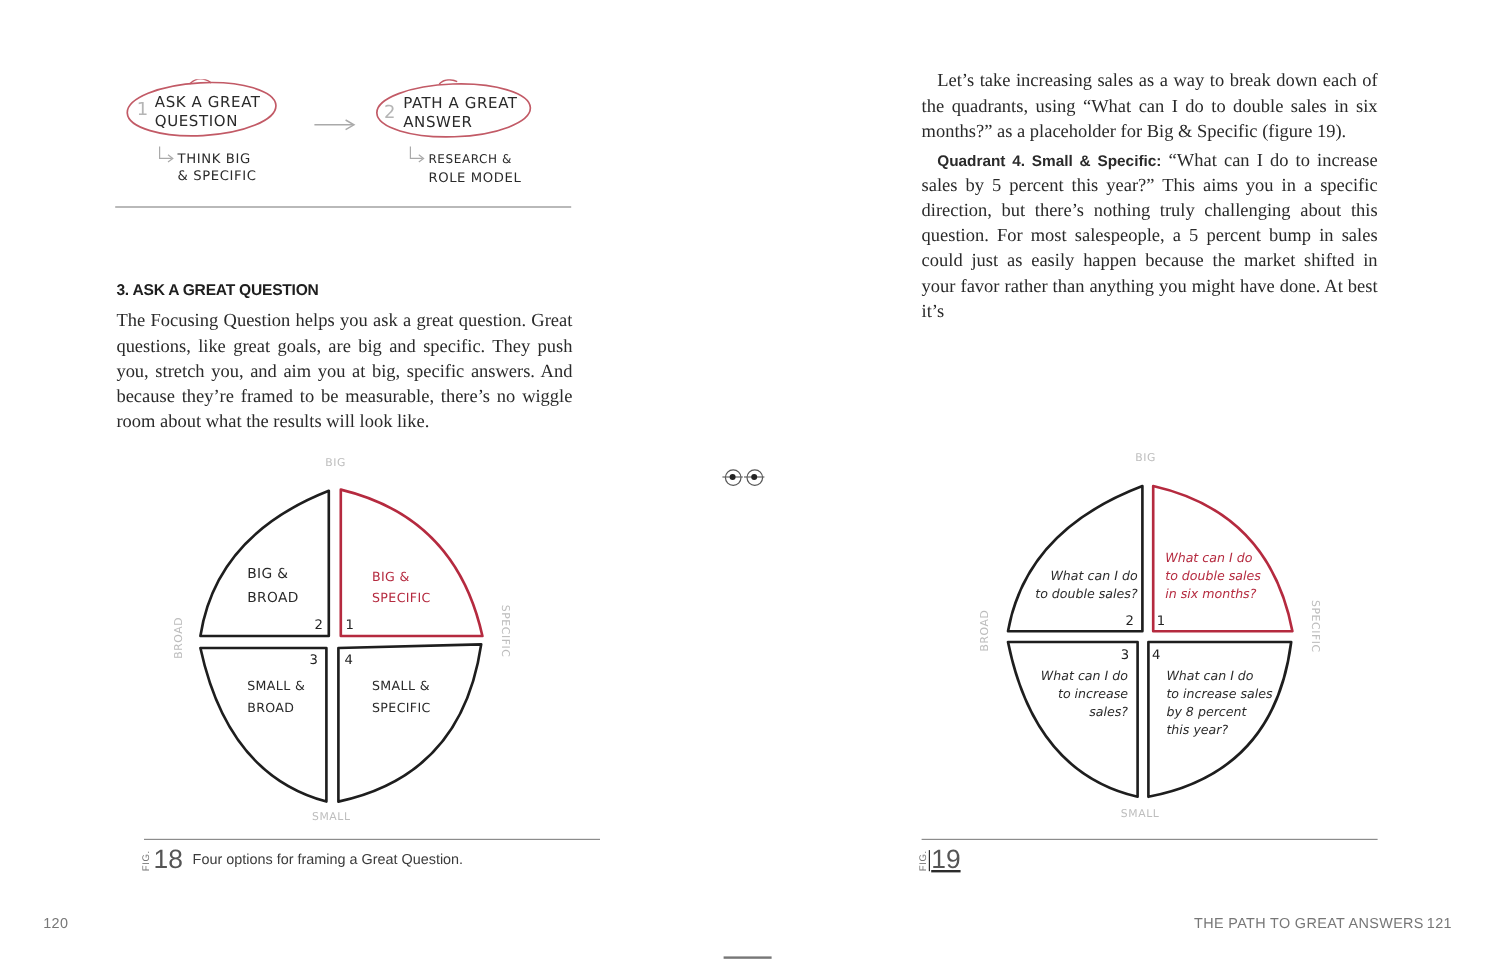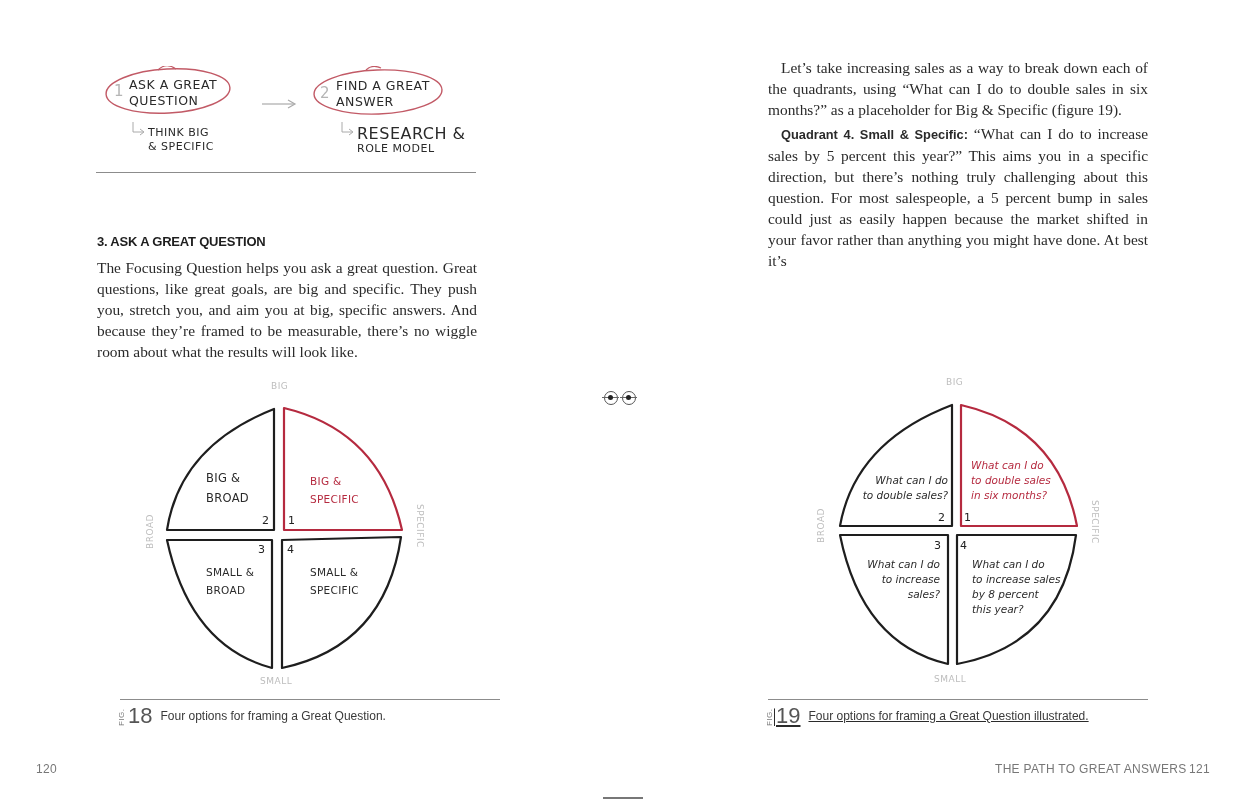--- a/index.html
+++ b/index.html
@@ -66,25 +66,25 @@
       <path d="M192 34 L199 38 L192 42" fill="none" stroke="#aaa" stroke-width="1.2"></path>
       <path d="M37 56 L37 66 L47 66" fill="none" stroke="#aaa" stroke-width="1"></path>
       <path d="M44 63 L48 66 L44 69" fill="none" stroke="#aaa" stroke-width="1"></path>
       <path d="M246 56 L246 66 L256 66" fill="none" stroke="#aaa" stroke-width="1"></path>
       <path d="M253 63 L257 66 L253 69" fill="none" stroke="#aaa" stroke-width="1"></path>
     </svg>
     <span class="hand-num" style="left:18px; top:16px;">1</span>
     <span class="hand" style="left:33px; top:11px;">ASK A GREAT</span>
     <span class="hand" style="left:33px; top:27px;">QUESTION</span>
     <span class="hand-num" style="left:224px; top:18px;">2</span>
-    <span class="hand" style="left:240px; top:12px;">FIND A GREAT</span>
+    <span class="hand" style="left:240px; top:12px;">PATH A GREAT</span>
     <span class="hand" style="left:240px; top:28px;">ANSWER</span>
     <span class="hand" style="left:52px; top:59px; font-size:11px;">THINK BIG</span>
     <span class="hand" style="left:52px; top:73px; font-size:11px;">&amp; SPECIFIC</span>
-    <span class="hand" style="left:261px; top:60px; font-size:16px;">RESEARCH &amp;</span>
+    <span class="hand" style="left:261px; top:60px; font-size:10px;">RESEARCH &amp;</span>
     <span class="hand" style="left:261px; top:75px; font-size:11px;">ROLE MODEL</span>
   </div>
 
   <div class="rule" style="left:96px; top:172px; width:380px;"></div>
 
   <div class="section-heading">3. ASK A GREAT QUESTION</div>
 
   <div class="body-text" style="left:97px; top:257px; width:380px;">
     <p>The Focusing Question helps you ask a great question. Great questions, like great goals, are big and specific. They push you, stretch you, and aim you at big, specific answers. And because they’re framed to be measurable, there’s no wiggle room about what the results will look like.</p>
   </div>
@@ -187,18 +187,17 @@
       <span style="display:block;">to increase sales</span>
       <span style="display:block;">by 8 percent</span>
       <span style="display:block;">this year?</span>
     </span>
   </div>
 
   <div class="rule" style="left:144px; top:699px; width:380px;"></div>
   <div class="fig-caption" style="left:142px; top:706px;text-decoration:underline;">
     <span class="fig-label">FIG.</span>
     <span class="fig-num">19</span>
-    <span class="fig-text">Four options for framing a Great Question illustrated.</span>
   </div>
 
   <div class="folio" style="left:371px;">THE PATH TO GREAT ANSWERS</div>
   <div class="folio" style="left:565px;">121</div>
 </div>
 
 </body></html>

